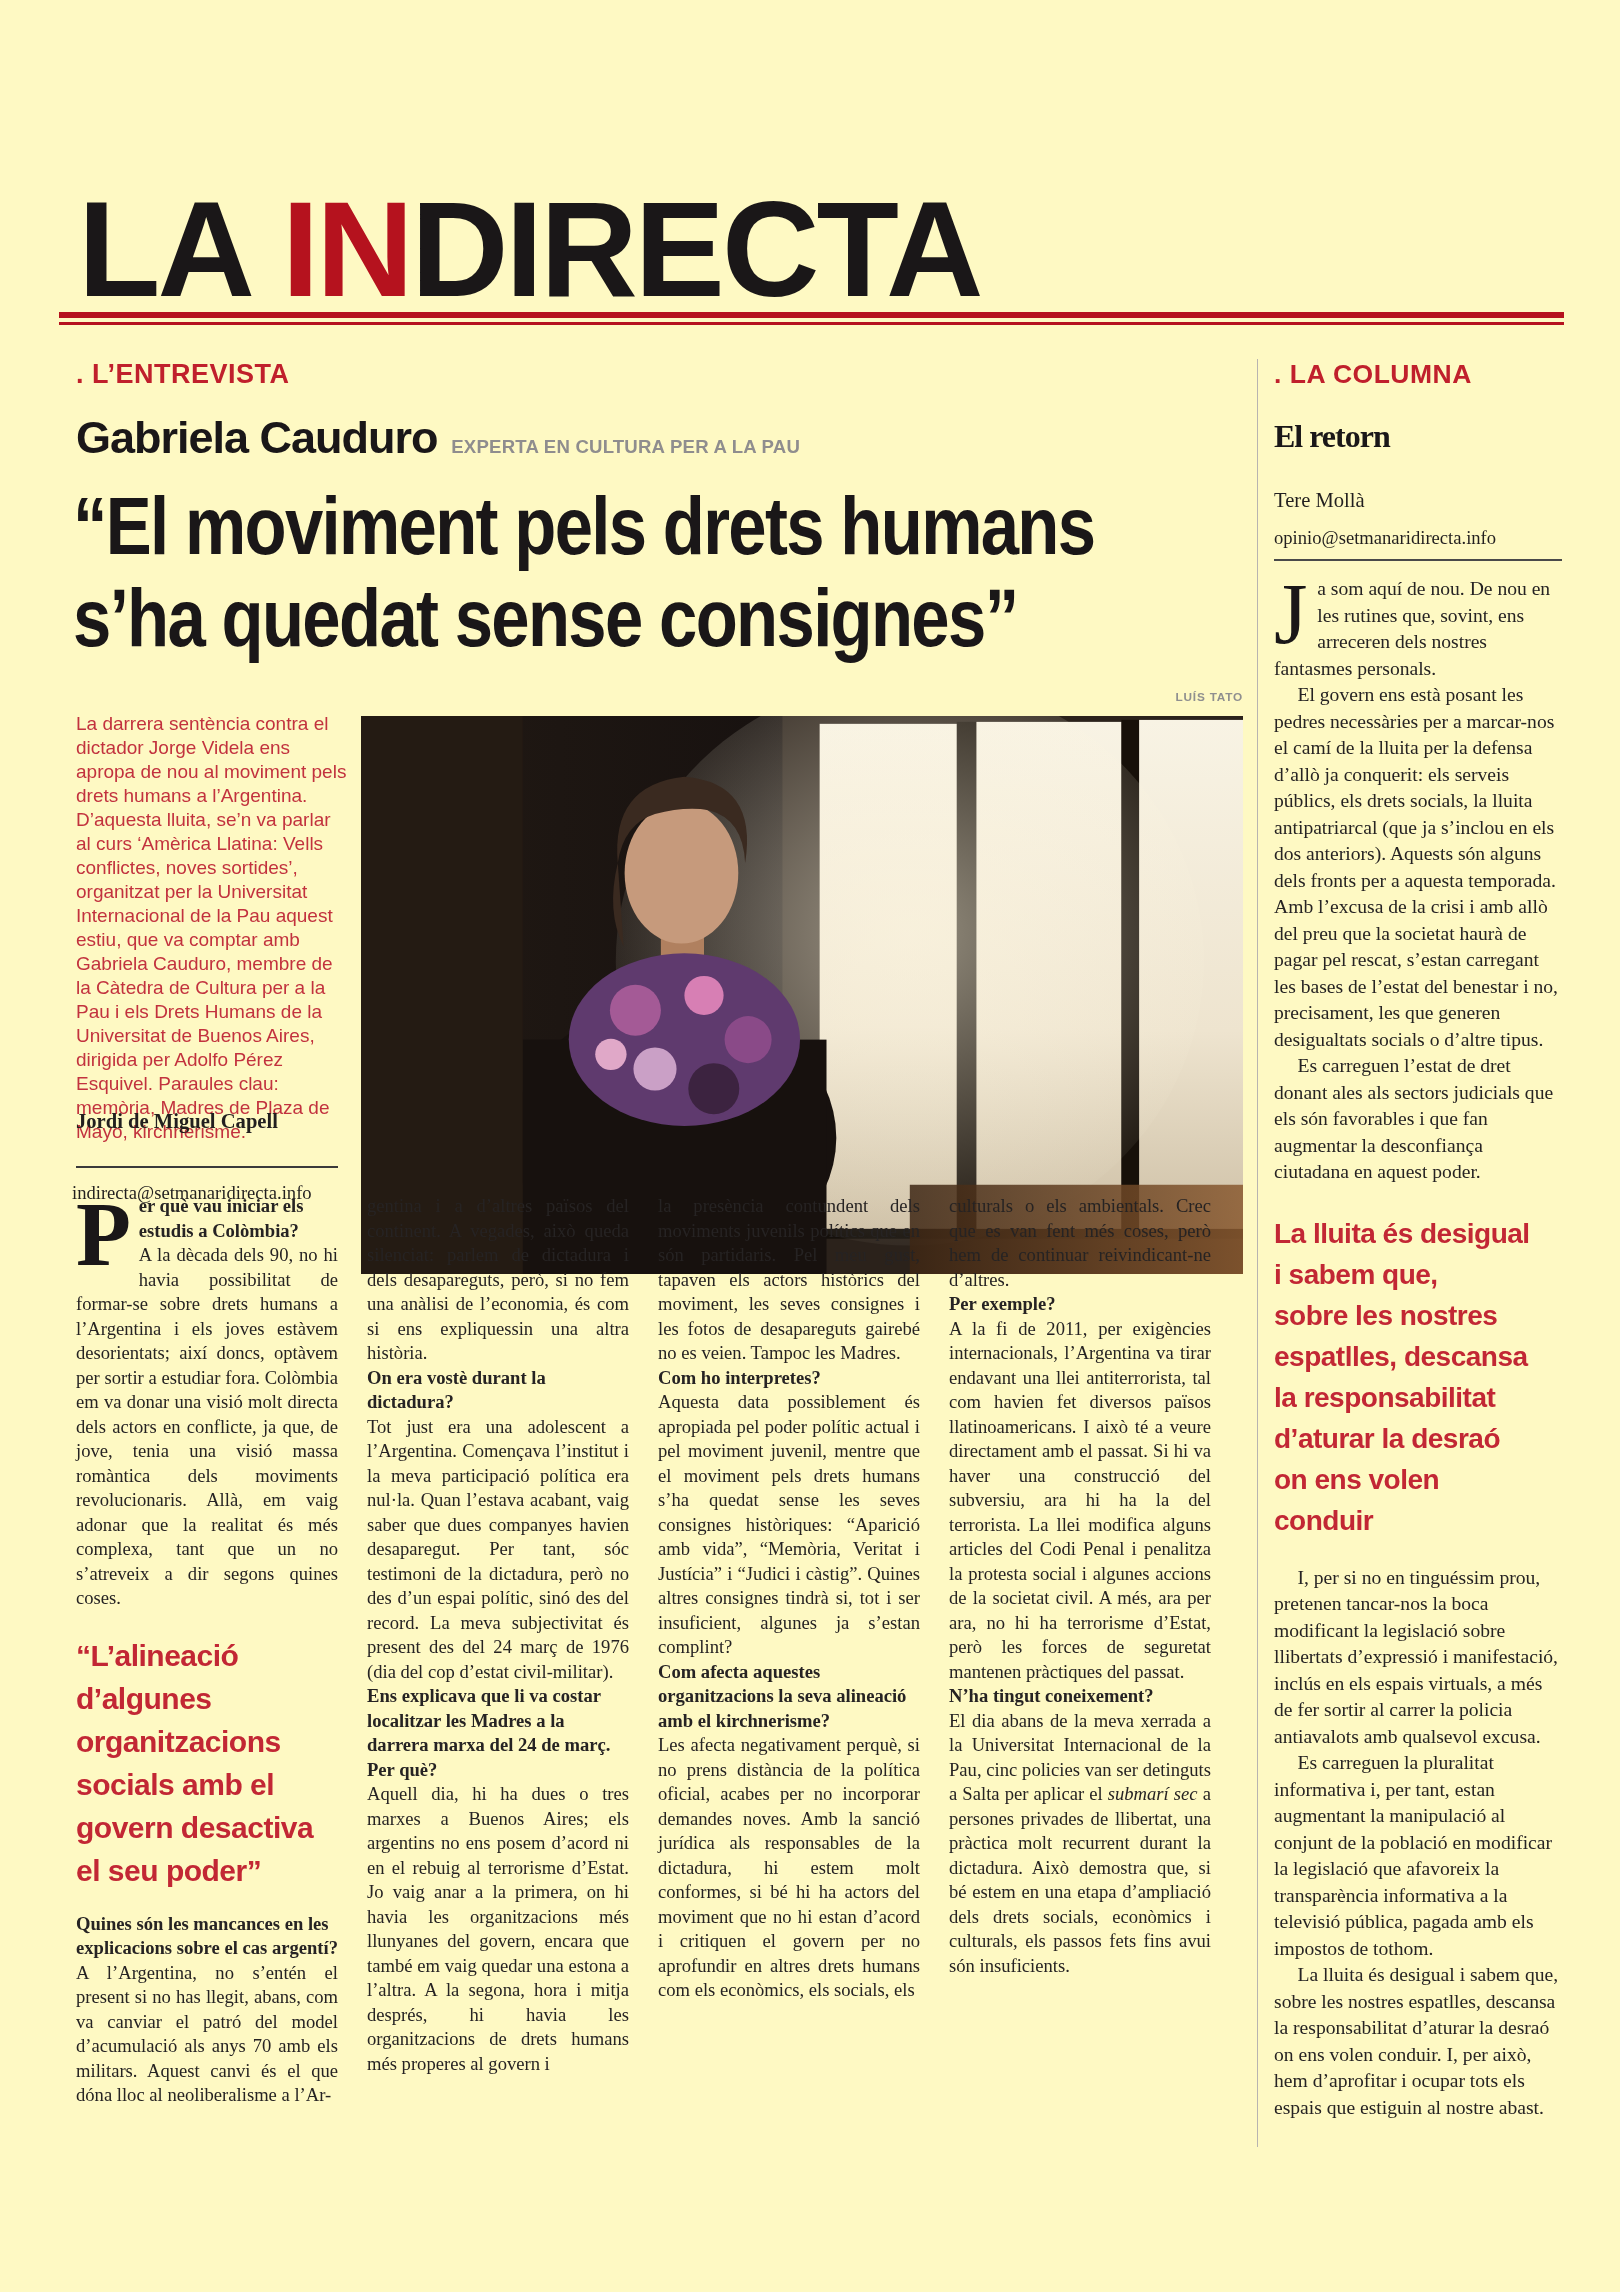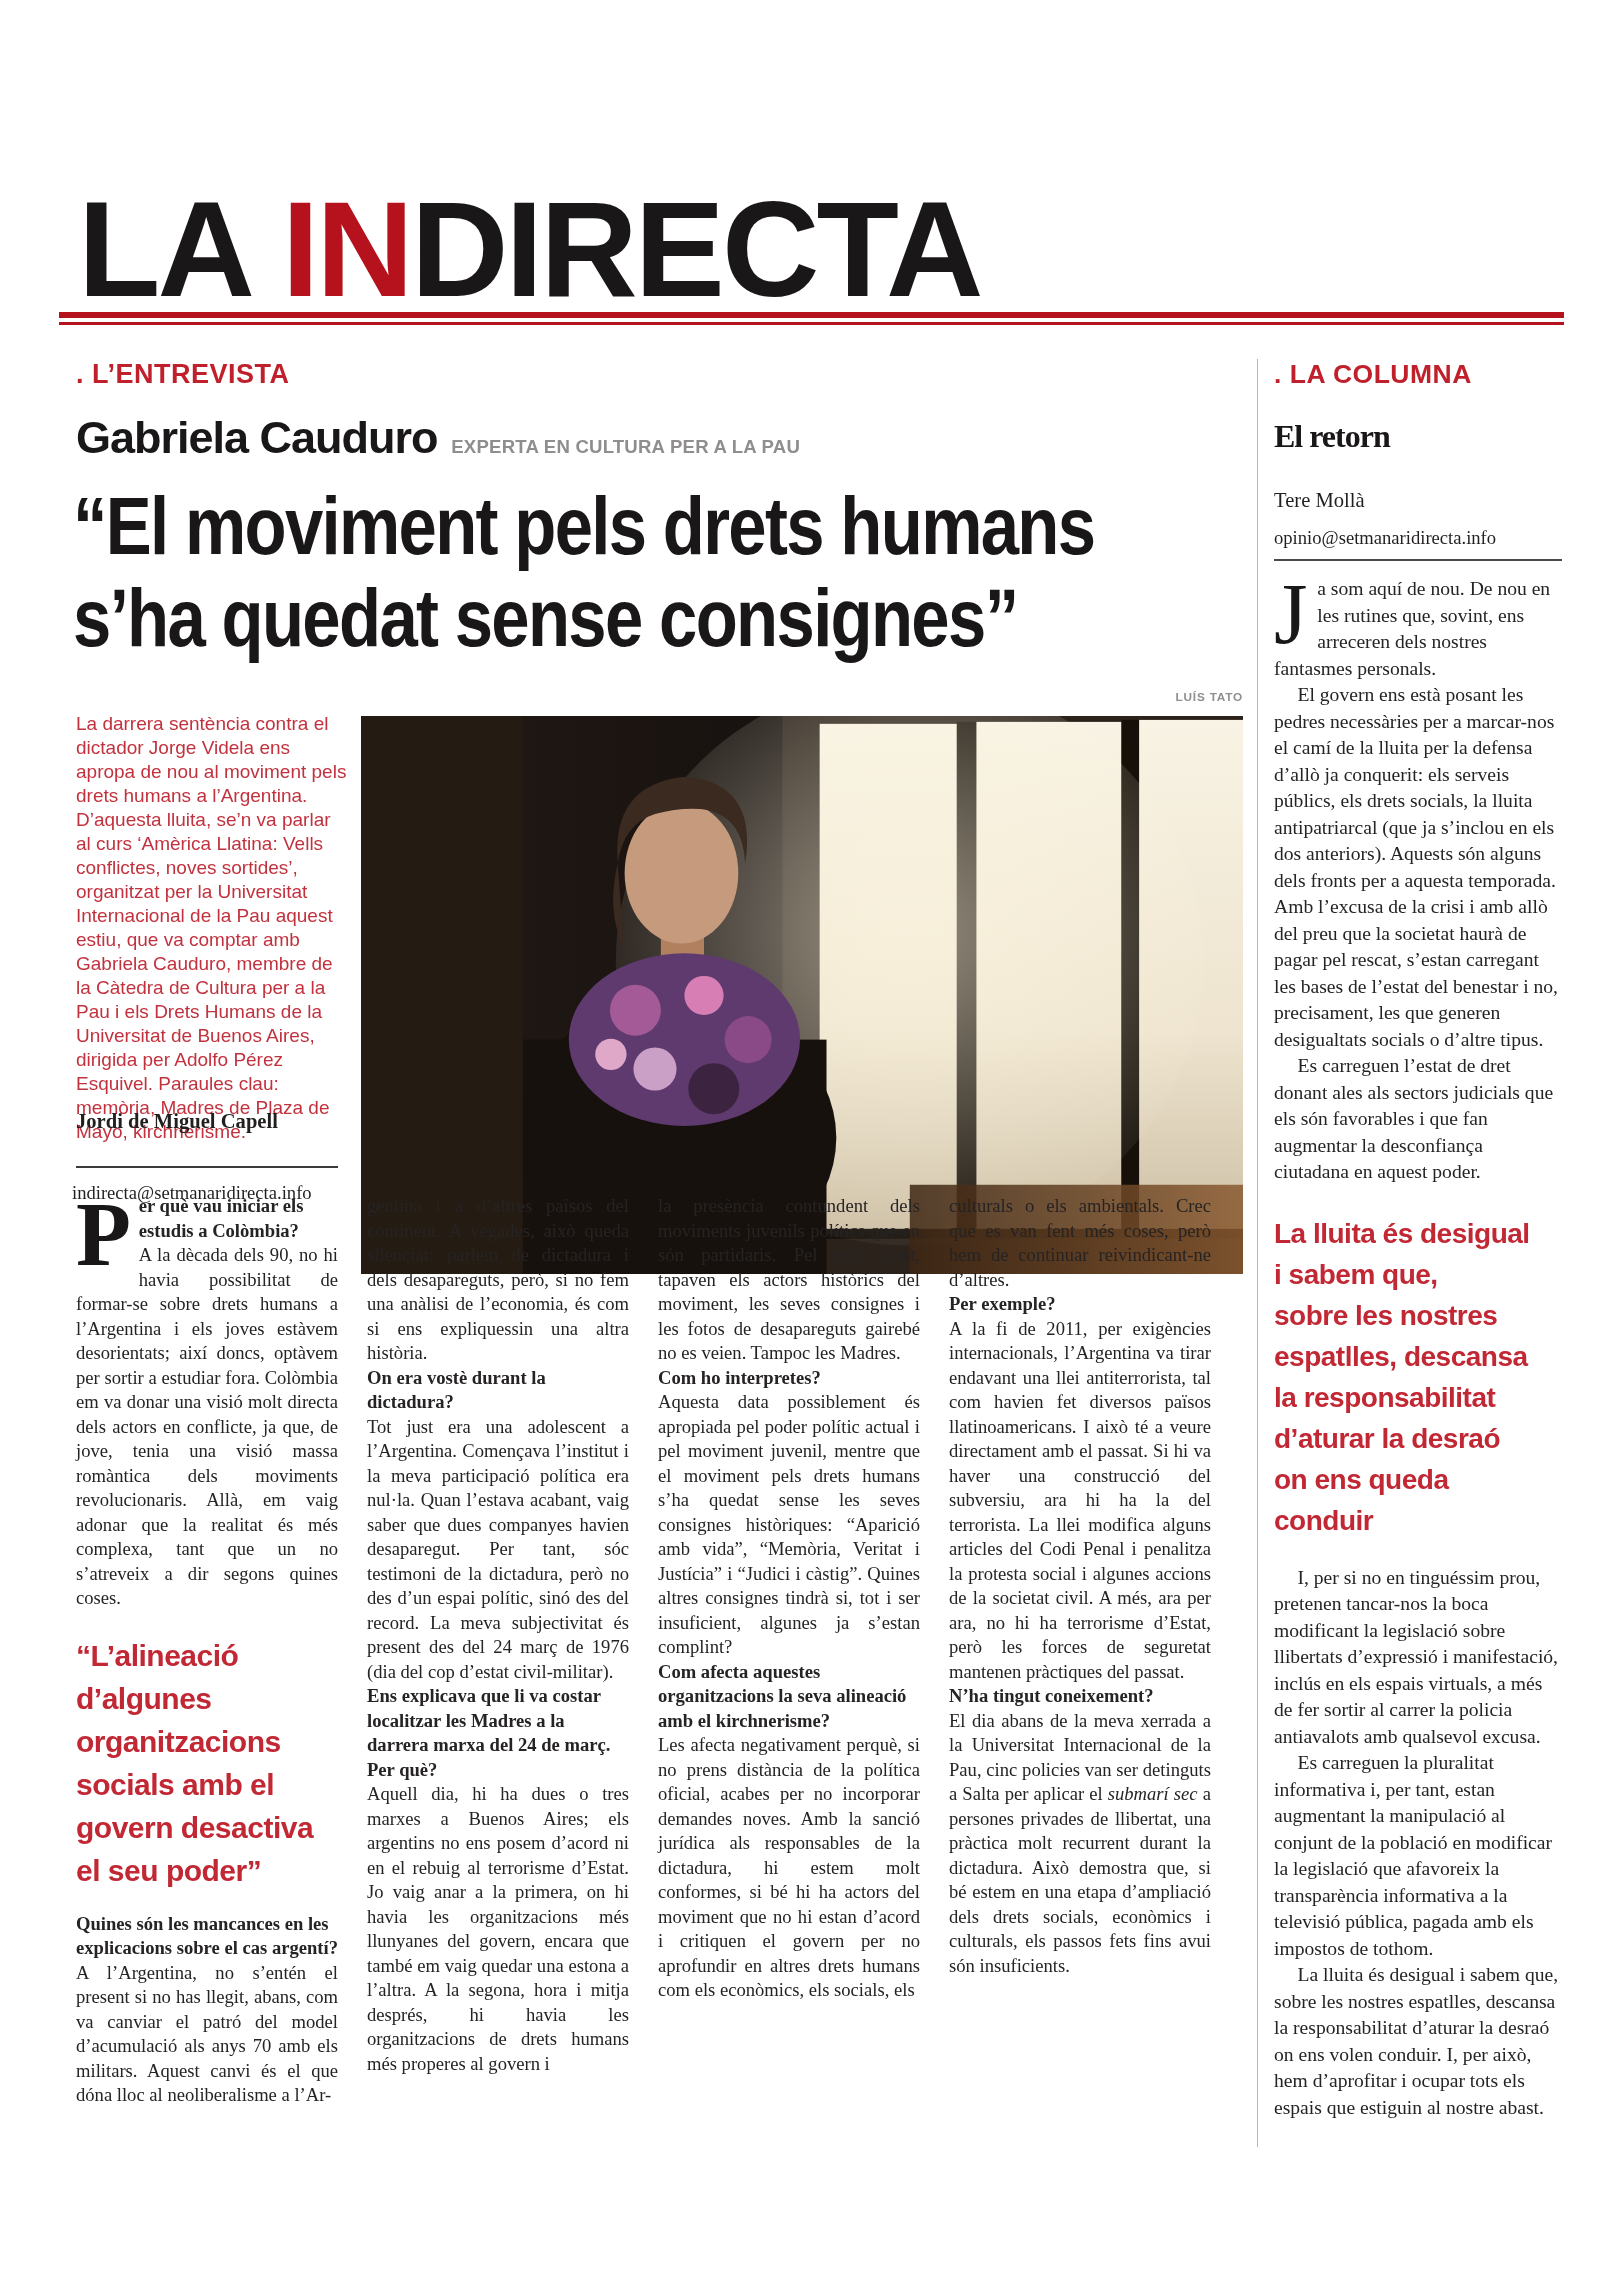--- a/index.html
+++ b/index.html
@@ -1,17 +1,17 @@
 <!DOCTYPE html>
 <html><head>
 <meta charset="utf-8">
 <style>
   * { margin:0; padding:0; box-sizing:border-box; }
   body { background:#e8e8e8; font-family:"Liberation Serif", serif; }
-  .page { position:relative; width:1620px; height:2293px; background:#ffffff; margin:0 auto; overflow:hidden; color:#221f1f; }
+  .page { position:relative; width:1620px; height:2293px; background:#fef9c3; margin:0 auto; overflow:hidden; color:#221f1f; }
 
   
   .masthead { position:absolute; left:78px; top:182px; font-family:"Liberation Sans", sans-serif; font-weight:bold; font-size:135px; line-height:1; letter-spacing:-2.9px; color:#1a1718; white-space:nowrap; }
   .masthead .accent { color:#b5121e; }
   .rule-thick { position:absolute; left:59px; top:312px; width:1505px; height:5.9px; background:#b5121e; }
   .rule-thin  { position:absolute; left:59px; top:322px; width:1505px; height:2.9px; background:#b5121e; }
 
   
   .seclabel { font-family:"Liberation Sans", sans-serif; font-weight:bold; color:#c0202c; font-size:27px; letter-spacing:0.5px; white-space:nowrap; }
   #entrevista-label { position:absolute; left:76px; top:359px; }
@@ -191,21 +191,21 @@
         <p>El govern ens està posant les pedres necessàries per a marcar-nos el camí de la lluita per la defensa d’allò ja conquerit: els serveis públics, els drets socials, la lluita antipatriarcal (que ja s’inclou en els dos anteriors). Aquests són alguns dels fronts per a aquesta temporada. Amb l’excusa de la crisi i amb allò del preu que la societat haurà de pagar pel rescat, s’estan carregant les bases de l’estat del benestar i no, precisament, les que generen desigualtats socials o d’altre tipus.</p>
         <p>Es carreguen l’estat de dret donant ales als sectors judicials que els són favorables i que fan augmentar la desconfiança ciutadana en aquest poder.</p>
       </div>
     <div class="columna-quote" id="columna-quote">
         <div>La lluita és desigual</div>
         <div>i sabem que,</div>
         <div>sobre les nostres</div>
         <div>espatlles, descansa</div>
         <div>la responsabilitat</div>
         <div>d’aturar la desraó</div>
-        <div>on ens queda</div>
+        <div>on ens volen</div>
         <div>conduir</div>
       </div>
     <div class="columna-body columna-body-after" id="columna-body-bottom">
         <p>I, per si no en tinguéssim prou, pretenen tancar-nos la boca modificant la legislació sobre llibertats d’expressió i manifestació, inclús en els espais virtuals, a més de fer sortir al carrer la policia antiavalots amb qualsevol excusa.</p>
         <p>Es carreguen la pluralitat informativa i, per tant, estan augmentant la manipulació al conjunt de la població en modificar la legislació que afavoreix la transparència informativa a la televisió pública, pagada amb els impostos de tothom.</p>
         <p>La lluita és desigual i sabem que, sobre les nostres espatlles, descansa la responsabilitat d’aturar la desraó on ens volen conduir. I, per això, hem d’aprofitar i ocupar tots els espais que estiguin al nostre abast.</p>
       </div>
   </div>
 
 </div>

